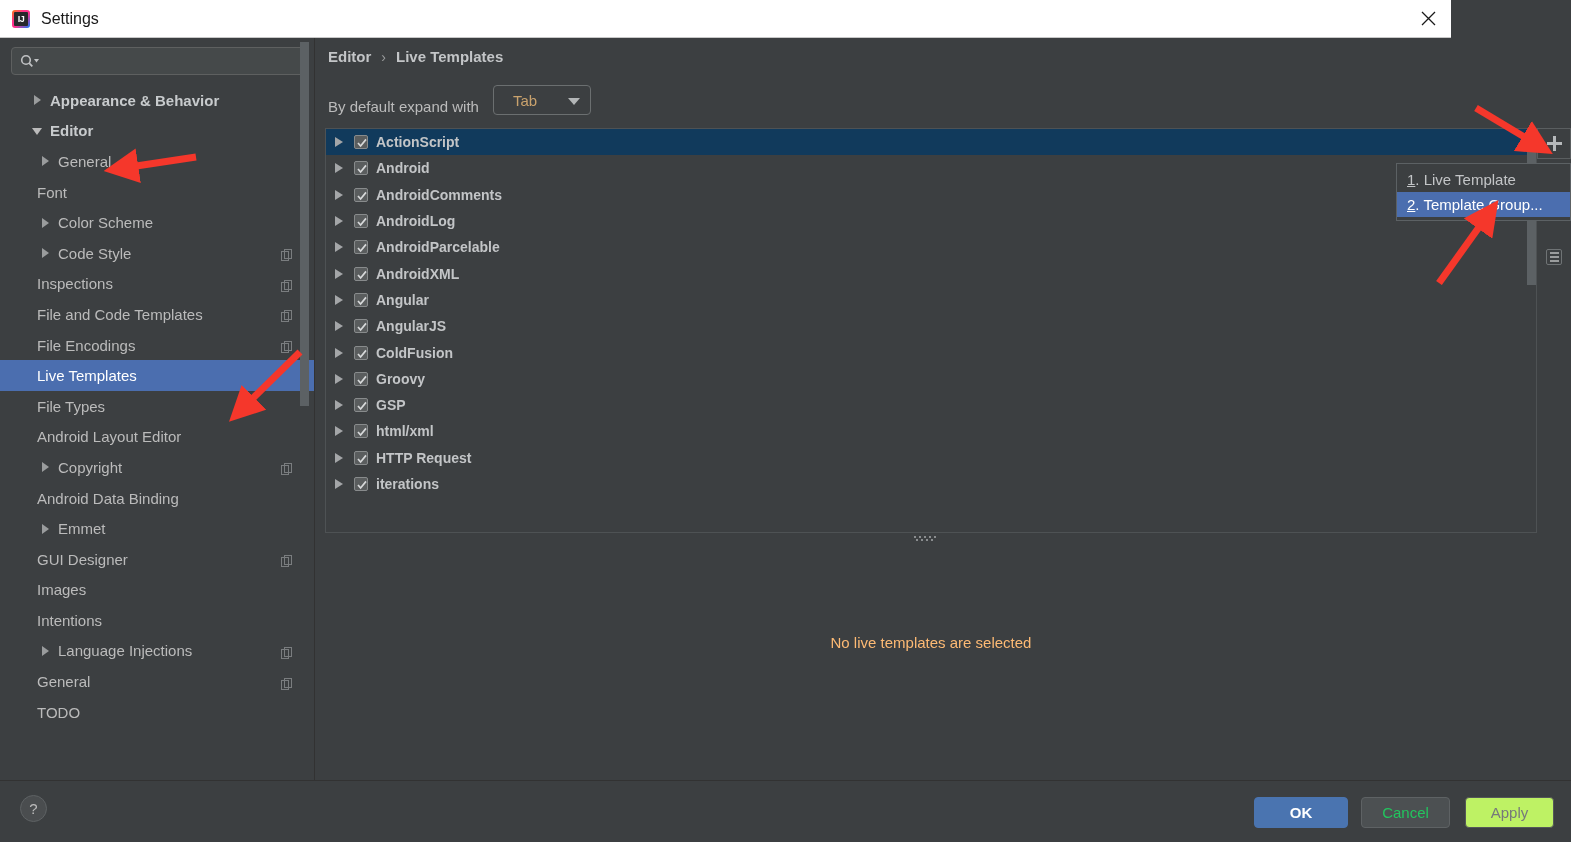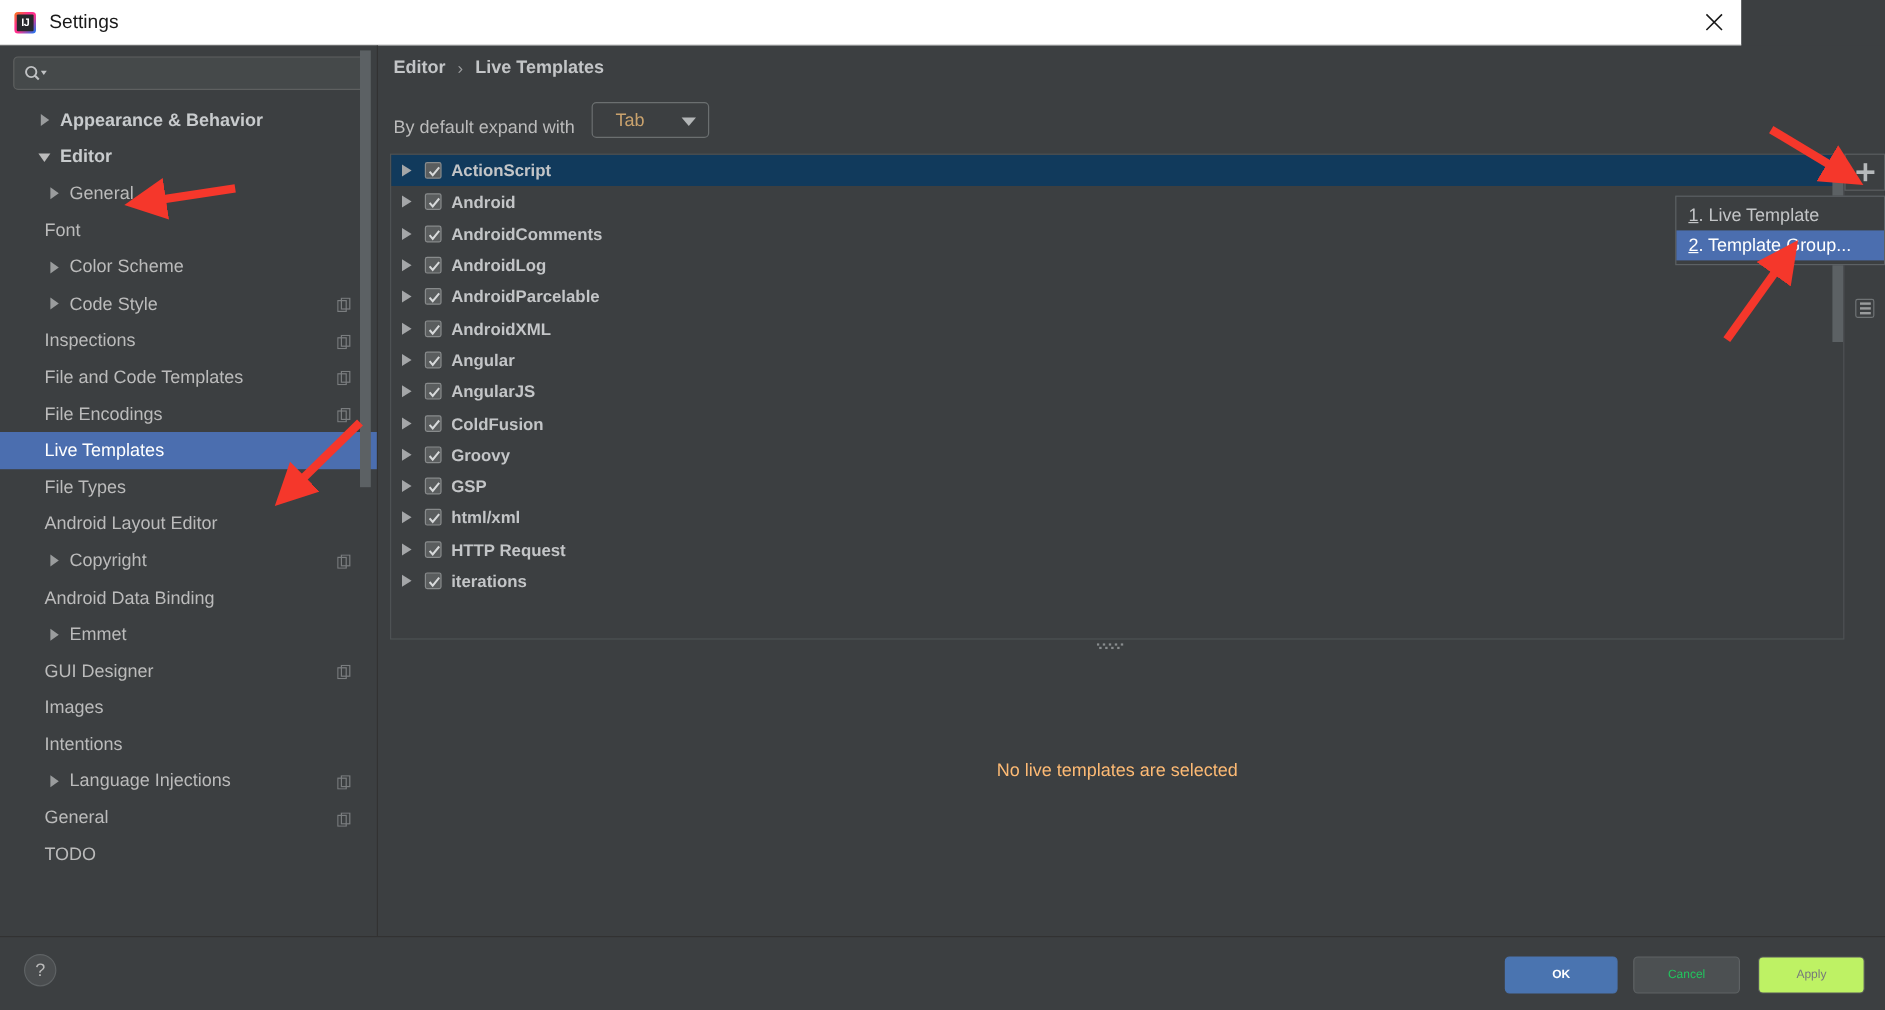--- a/index.html
+++ b/index.html
@@ -313,21 +313,21 @@
     background: #4a4d4f;
     color: #bbbbbb;
     font-size: 15px;
     display: flex; align-items: center; justify-content: center;
   }
   .btn {
     position: absolute; top: 16px;
     height: 31px;
     border-radius: 4px;
     display: flex; align-items: center; justify-content: center;
-    font-size: 10px;
+    font-size: 15px;
   }
   .btn-ok {
     left: 1254px; width: 94px;
     background: #4a74b0;
     border: 1px solid #4a74b0;
     color: #ffffff; font-weight: bold;
   }
   .btn-cancel {
     left: 1361px; width: 89px;
     background: #4c5052;

